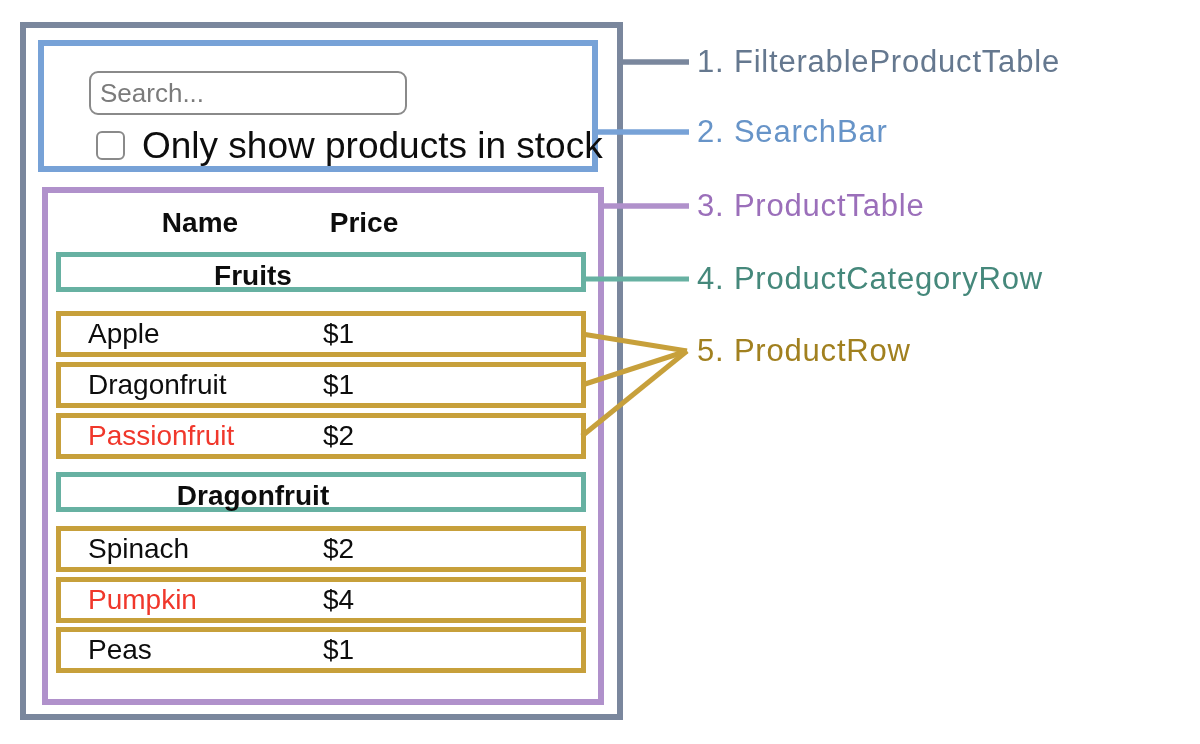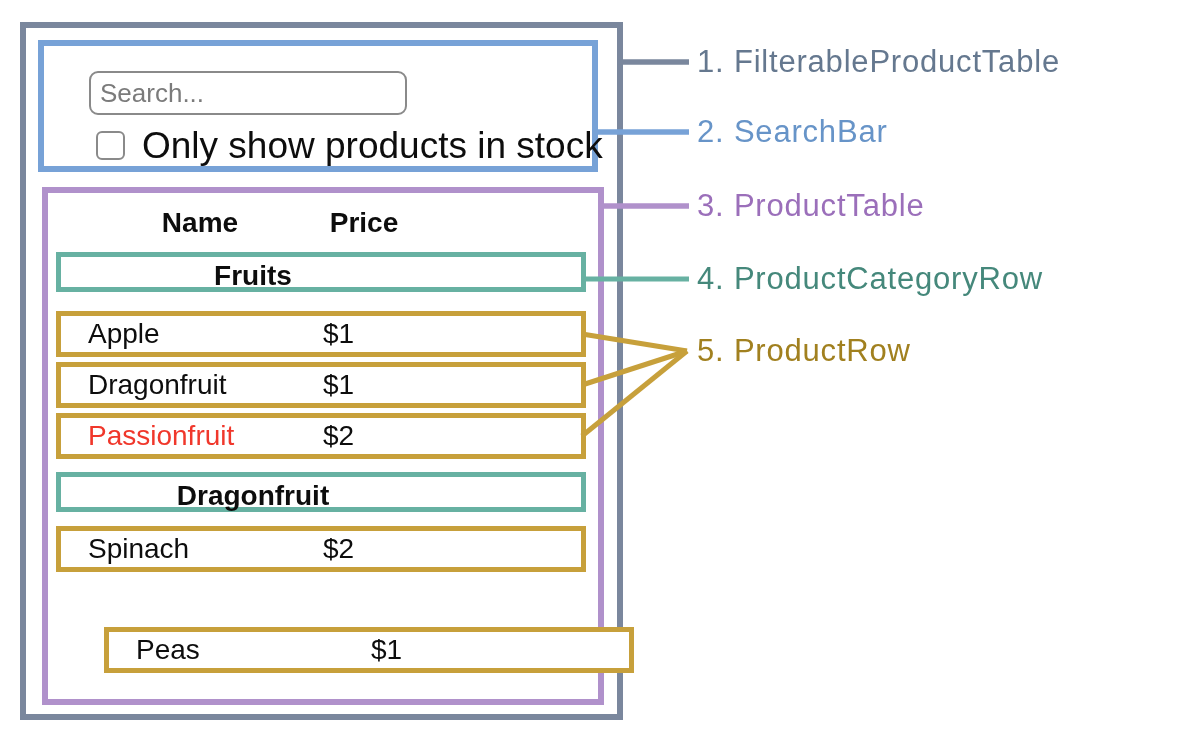--- a/index.html
+++ b/index.html
@@ -49,21 +49,21 @@
     font-size:28px; color:var(--text); }
   .out-of-stock { color:var(--outofstock); }
 
   .r-fruits   { top:59px; }
   .r-apple    { top:118px; }
   .r-dragon   { top:169px; }
   .r-passion  { top:220px; }
   .r-veg      { top:279px; }
   .r-spinach  { top:333px; }
   .r-pumpkin  { top:384px; }
-  .r-peas     { top:434px;margin-left:48px; }
+  .r-peas     { top:434px; }
 
   
   .lines { position:absolute; left:0; top:0; width:1200px; height:744px; z-index:10; pointer-events:none; }
 
   
   .legend-label { position:absolute; left:697px; transform:translateY(-50%);
     font-size:31px; letter-spacing:0.8px; white-space:nowrap; z-index:11; }
   .l1 { top:62px;  color:var(--label1); }
   .l2 { top:132px; color:var(--label2); }
   .l3 { top:206px; color:var(--label3); }
@@ -105,20 +105,24 @@
       </div>
 
       <div class="row category-row r-veg">
         <span class="category-label">Dragonfruit</span>
       </div>
 
       <div class="row product-row r-spinach">
         <span class="product-name">Spinach</span>
         <span class="product-price">$2</span>
       </div>
+      <div class="row product-row r-pumpkin">
+        <span class="product-name out-of-stock">Pumpkin</span>
+        <span class="product-price">$4</span>
+      </div>
       <div class="row product-row r-peas">
         <span class="product-name">Peas</span>
         <span class="product-price">$1</span>
       </div>
     </div>
   </div>
 
   <svg class="lines" viewBox="0 0 1200 744">
     <line x1="618" y1="62" x2="689" y2="62" stroke-width="5.5" style="stroke:var(--frame)"></line>
     <line x1="595" y1="132" x2="689" y2="132" stroke-width="5.5" style="stroke:var(--searchbar)"></line>

